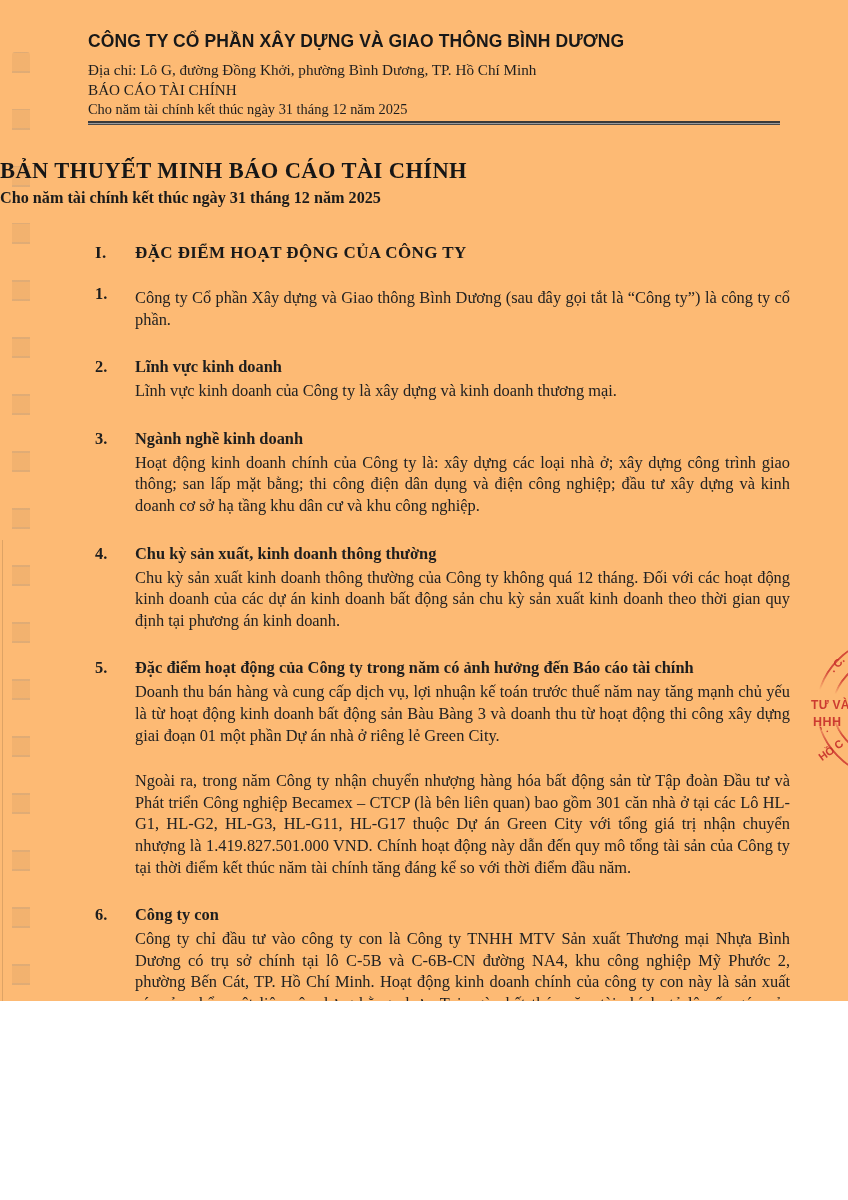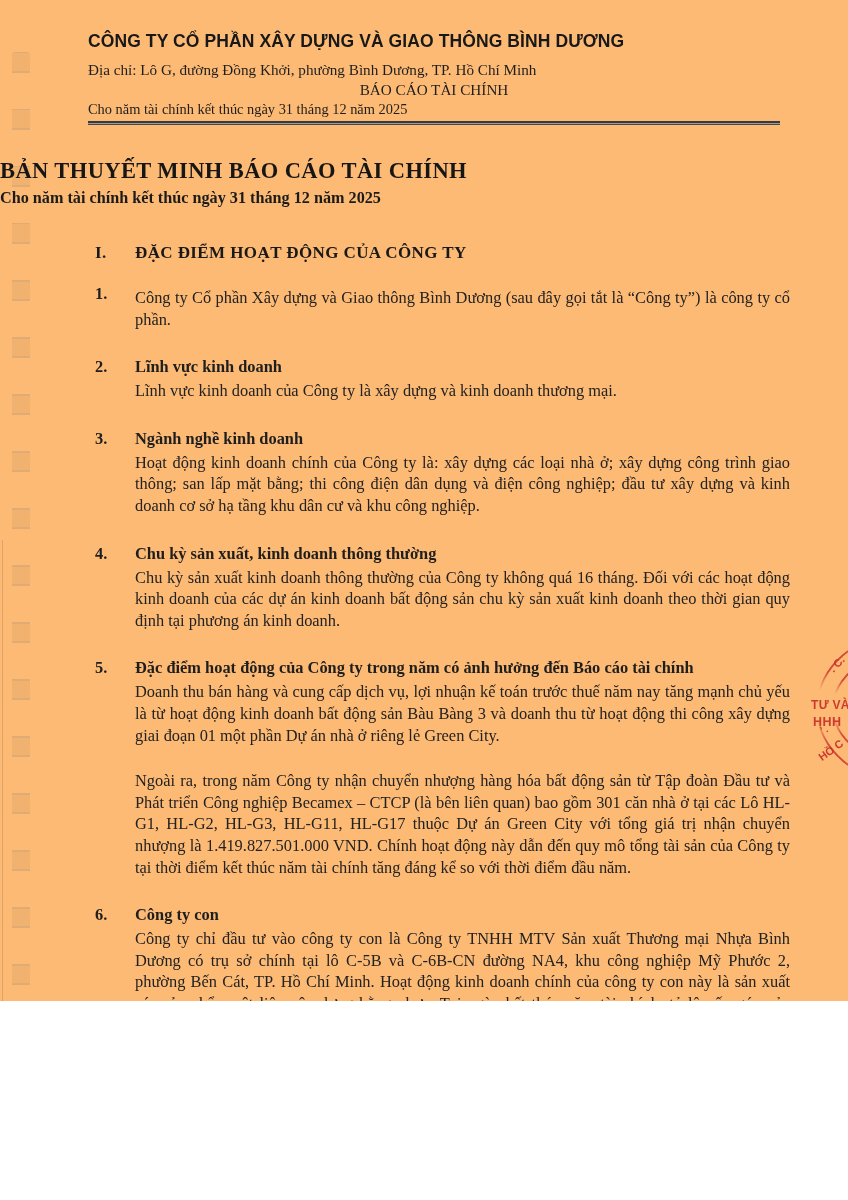--- a/index.html
+++ b/index.html
@@ -23,21 +23,21 @@
     background:rgba(0,0,0,.12);
   }
   
   .doc-header{position:absolute;left:88px;top:30px;width:692px;}
   .company-name{
     font-family:"Liberation Sans","DejaVu Sans",sans-serif;
     font-weight:bold;font-size:17.5px;line-height:22px;color:#181818;
     letter-spacing:.1px;
   }
   .company-address{font-size:15.2px;line-height:20px;margin-top:8px;}
-  .report-type{font-size:15.2px;line-height:20px;text-align:center;}
+  .report-type{font-size:15.2px;line-height:20px;}
   .report-period{font-size:14.4px;line-height:19px;}
   .header-rule{
     margin-top:2px;height:4px;width:692px;
     background:linear-gradient(180deg,#3a3a3a 0 55%,#9a9a9a 55% 70%,#4a4a4a 70% 100%);
   }
   
   .doc-title-wrap{position:absolute;left:0;right:0;top:158px;}
   .doc-title{font-size:22.5px;font-weight:bold;letter-spacing:.4px;color:#161616;}
   .doc-subtitle{font-size:16.2px;font-weight:bold;margin-top:5px;color:#1b1b1b;}
   
@@ -123,21 +123,21 @@
 
     <div class="item">
       <span class="num">3.</span>
       <span class="head">Ngành nghề kinh doanh</span>
       <p>Hoạt động kinh doanh chính của Công ty là: xây dựng các loại nhà ở; xây dựng công trình giao thông; san lấp mặt bằng; thi công điện dân dụng và điện công nghiệp; đầu tư xây dựng và kinh doanh cơ sở hạ tầng khu dân cư và khu công nghiệp.</p>
     </div>
 
     <div class="item">
       <span class="num">4.</span>
       <span class="head">Chu kỳ sản xuất, kinh doanh thông thường</span>
-      <p>Chu kỳ sản xuất kinh doanh thông thường của Công ty không quá 16 tháng. Đối với các hoạt động kinh doanh của các dự án kinh doanh bất động sản chu kỳ sản xuất kinh doanh theo thời gian quy định tại phương án kinh doanh.</p>
+      <p>Chu kỳ sản xuất kinh doanh thông thường của Công ty không quá 12 tháng. Đối với các hoạt động kinh doanh của các dự án kinh doanh bất động sản chu kỳ sản xuất kinh doanh theo thời gian quy định tại phương án kinh doanh.</p>
     </div>
 
     <div class="item">
       <span class="num">5.</span>
       <span class="head">Đặc điểm hoạt động của Công ty trong năm có ảnh hưởng đến Báo cáo tài chính</span>
       <p>Doanh thu bán hàng và cung cấp dịch vụ, lợi nhuận kế toán trước thuế năm nay tăng mạnh chủ yếu là từ hoạt động kinh doanh bất động sản Bàu Bàng 3 và doanh thu từ hoạt động thi công xây dựng giai đoạn 01 một phần Dự án nhà ở riêng lẻ Green City.</p>
       <p>Ngoài ra, trong năm Công ty nhận chuyển nhượng hàng hóa bất động sản từ Tập đoàn Đầu tư và Phát triển Công nghiệp Becamex – CTCP (là bên liên quan) bao gồm 301 căn nhà ở tại các Lô HL-G1, HL-G2, HL-G3, HL-G11, HL-G17 thuộc Dự án Green City với tổng giá trị nhận chuyển nhượng là 1.419.827.501.000 VND. Chính hoạt động này dẫn đến quy mô tổng tài sản của Công ty tại thời điểm kết thúc năm tài chính tăng đáng kể so với thời điểm đầu năm.</p>
     </div>
 
     <div class="item">

